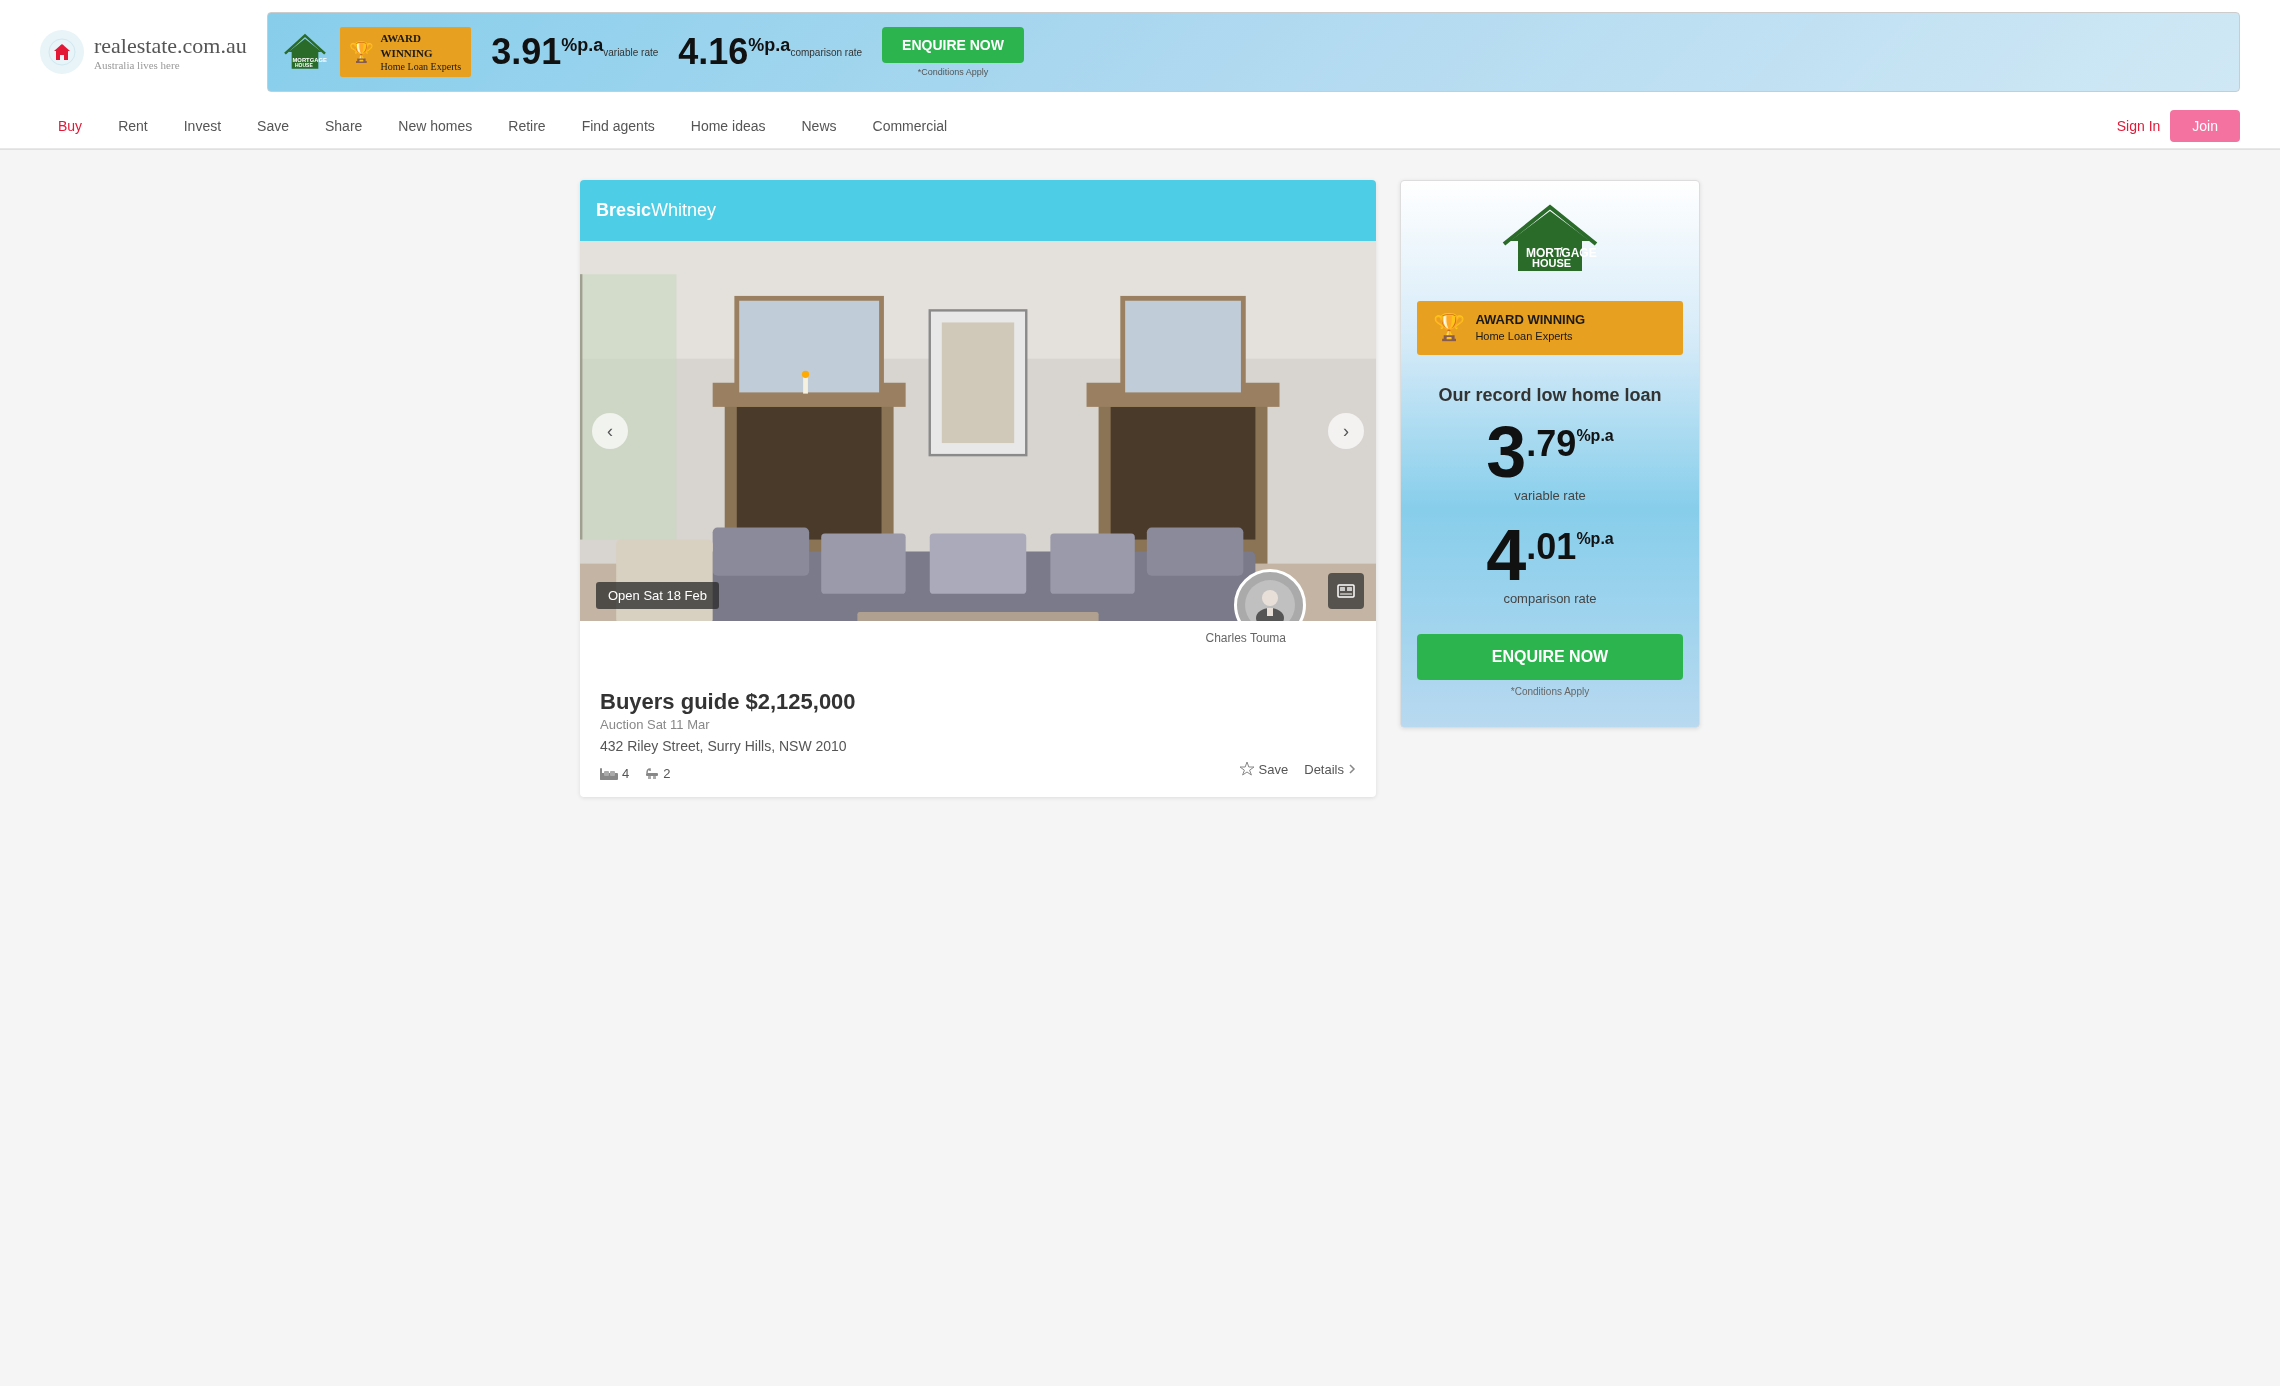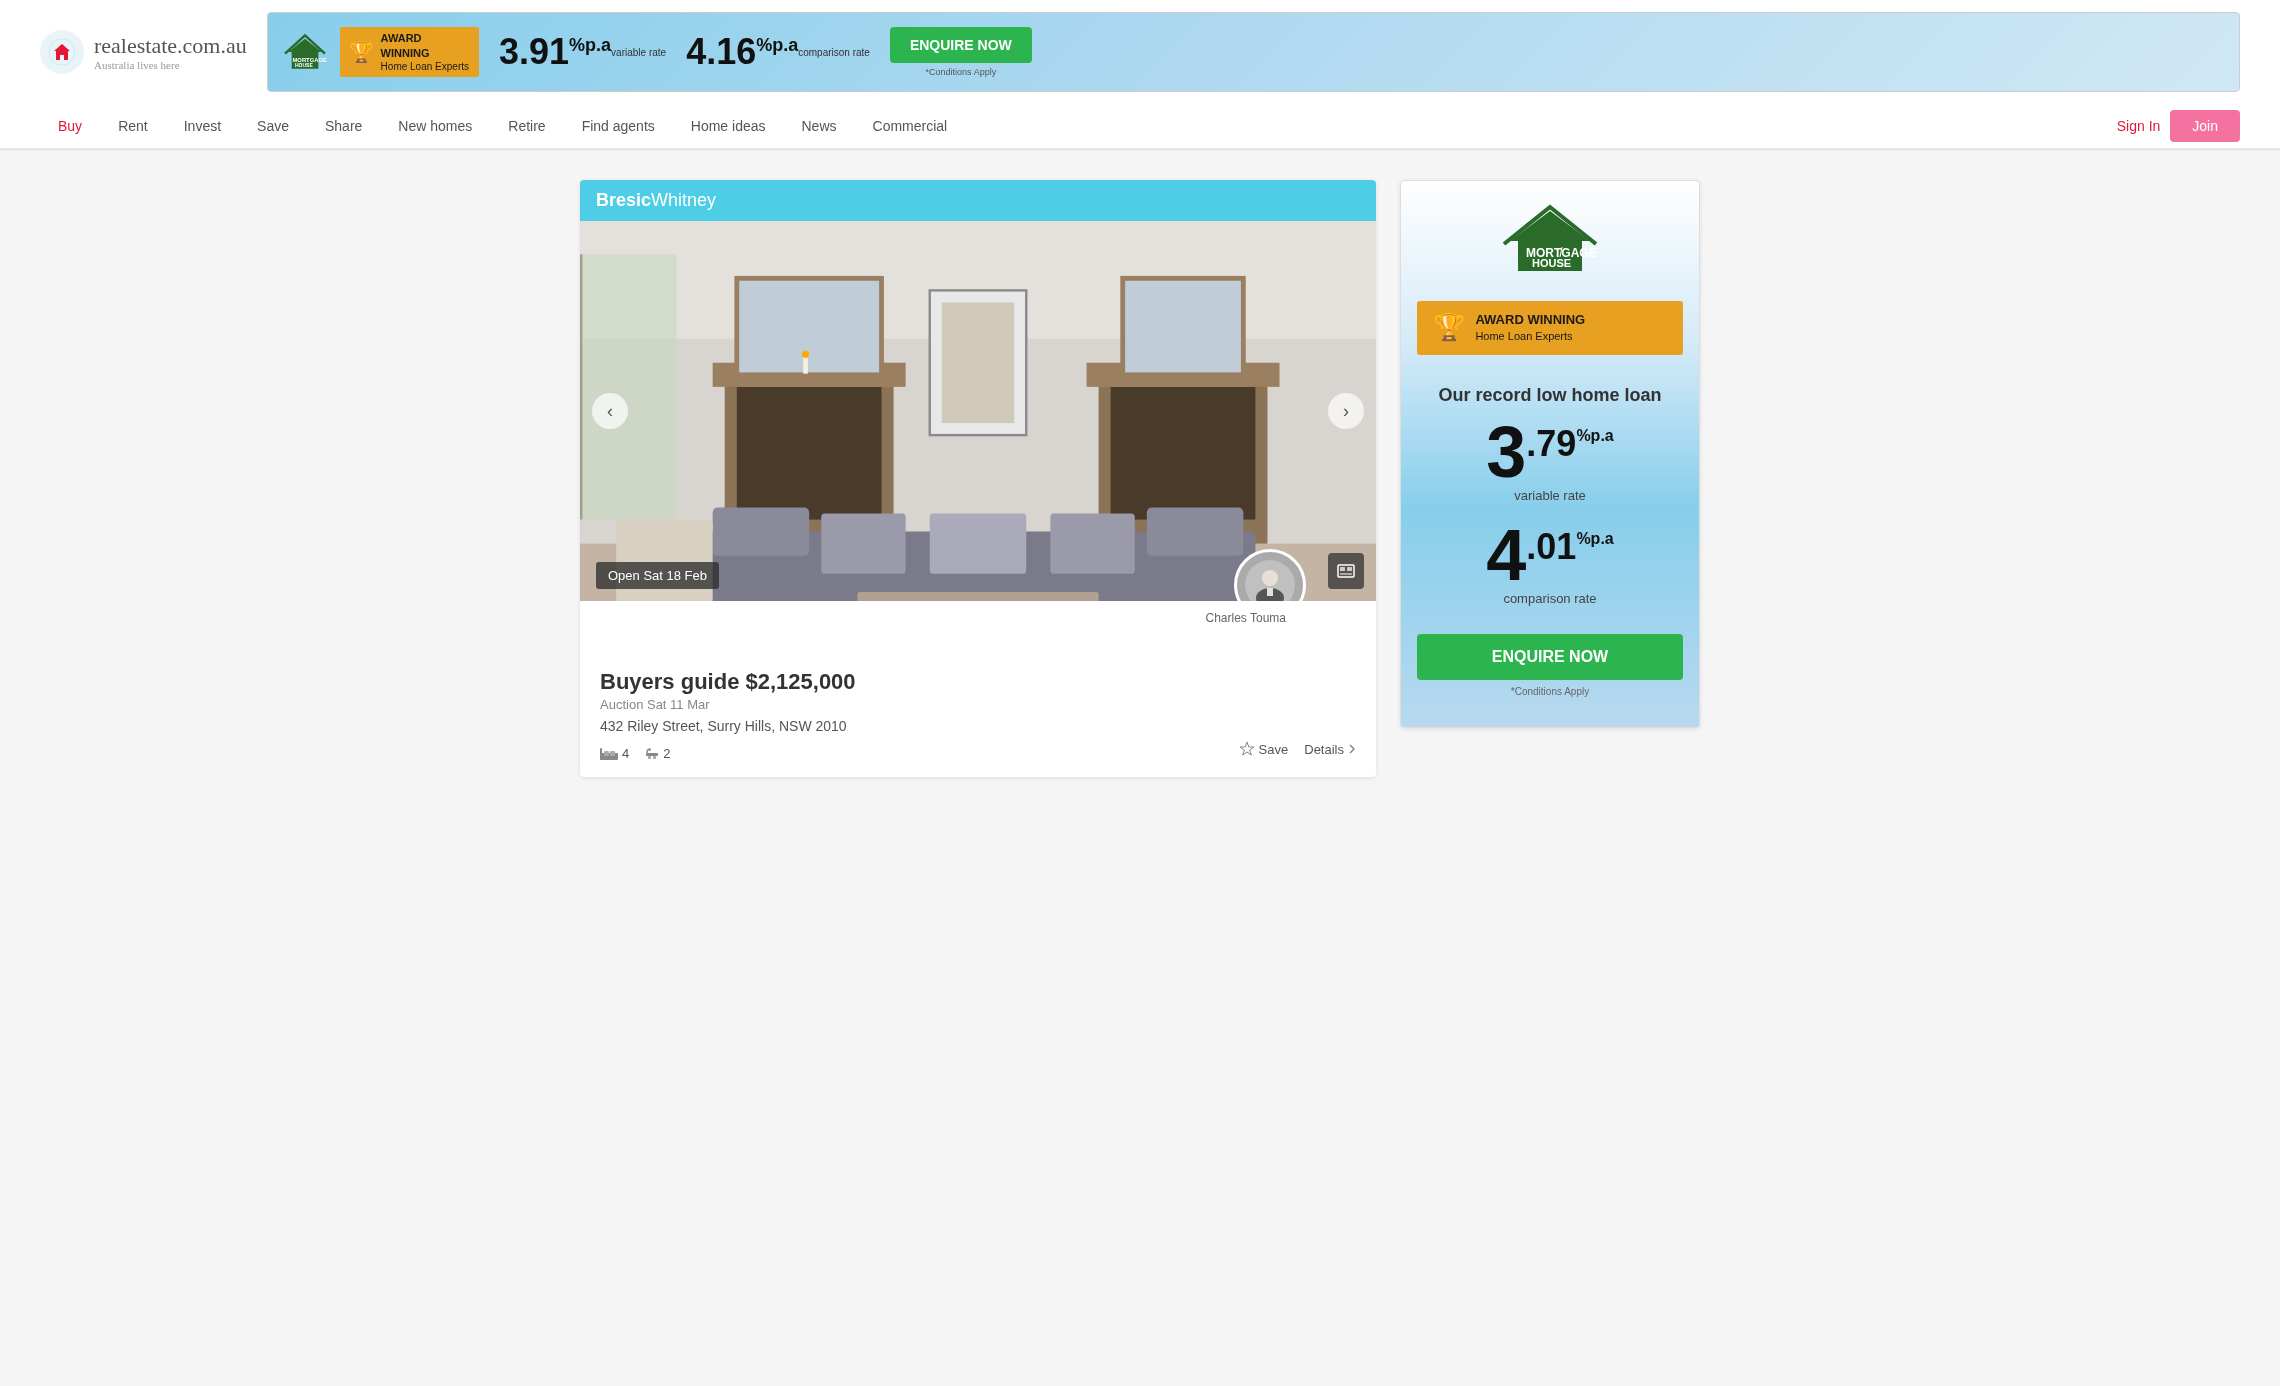--- a/index.html
+++ b/index.html
@@ -13,21 +13,21 @@
     .logo-icon svg { width: 28px; height: 28px; }
     .logo-text { display: flex; flex-direction: column; }
     .logo-name { font-size: 22px; color: #555; font-weight: normal; }
     .logo-tagline { font-size: 11px; color: #999; }
 
     
     .banner-ad { flex: 1; background: linear-gradient(135deg, #87ceeb 0%, #b0d9f0 50%, #d0e8f5 100%); border: 1px solid #ccc; border-radius: 4px; height: 80px; display: flex; align-items: center; padding: 8px 12px; gap: 10px; overflow: hidden; }
     .banner-mortgage-logo { display: flex; flex-direction: column; align-items: center; }
     .banner-mortgage-logo .house-svg { width: 50px; height: 40px; }
     .banner-award { background: #e8a020; color: #1a1a1a; padding: 4px 10px; display: flex; align-items: center; gap: 6px; border-radius: 2px; }
-    .banner-award-text { font-size: 11px; font-weight: bold; line-height: 1.3; }
+    .banner-award-text { font-size: 11px; font-weight: bold; line-height: 1.3; font-family: Liberation Serif, serif; }
     .banner-rates { display: flex; align-items: flex-end; gap: 20px; margin-left: 10px; }
     .rate-block { display: flex; flex-direction: row; align-items: center; }
     .rate-big { font-size: 36px; font-weight: 900; color: #111; line-height: 1; }
     .rate-big sup { font-size: 18px; font-weight: 900; }
     .rate-label { font-size: 10px; color: #333; text-align: center; }
     .banner-enquire { background: #2cb54e; color: #fff; padding: 10px 20px; border-radius: 4px; font-size: 14px; font-weight: bold; cursor: pointer; border: none; text-align: center; }
     .banner-conditions { font-size: 9px; color: #555; }
 
     
     .nav { display: flex; align-items: center; padding: 0 40px; background: #fff; border-bottom: 1px solid #e8e8e8; }
@@ -37,21 +37,21 @@
     .nav-auth { display: flex; align-items: center; gap: 10px; margin-left: auto; }
     .sign-in-btn { color: #e31837; font-size: 14px; cursor: pointer; background: none; border: none; font-weight: normal; }
     .join-btn { background: #f472a0; color: #fff; border: none; padding: 8px 22px; border-radius: 4px; font-size: 14px; cursor: pointer; }
 
     
     .main { display: flex; padding: 30px 40px; gap: 24px; max-width: 1200px; margin: 0 auto; }
 
     
     .listing-card { flex: 1; background: #fff; border-radius: 4px; overflow: hidden; box-shadow: 0 1px 4px rgba(0,0,0,0.1); }
     .listing-image-wrapper { position: relative; }
-    .agency-bar { background: #4ecde6; padding: 10px 16px; }
+    .agency-bar { background: #4ecde6; padding: 20px 16px; }
     .agency-name { color: #fff; font-size: 18px; font-weight: 300; }
     .agency-name strong { font-weight: 700; }
     .listing-image { width: 100%; height: 380px; background: linear-gradient(160deg, #d4d4d4 0%, #b8b8b8 30%, #c8c8c8 60%, #a8a8a8 100%); position: relative; display: flex; align-items: center; justify-content: center; overflow: hidden; }
     .nav-arrow { position: absolute; top: 50%; transform: translateY(-50%); background: rgba(255,255,255,0.7); border: none; width: 36px; height: 36px; border-radius: 50%; cursor: pointer; font-size: 18px; color: #555; display: flex; align-items: center; justify-content: center; z-index: 10; }
     .nav-arrow.left { left: 12px; }
     .nav-arrow.right { right: 12px; }
     .open-info { position: absolute; bottom: 12px; left: 16px; background: rgba(40,40,40,0.75); color: #fff; padding: 6px 12px; border-radius: 3px; font-size: 13px; }
     .agent-bubble { position: absolute; bottom: -20px; right: 70px; width: 72px; height: 72px; border-radius: 50%; background: #aaa; border: 3px solid #fff; overflow: hidden; display: flex; align-items: center; justify-content: center; }
     .agent-bubble svg { width: 50px; height: 50px; }
     .gallery-btn { position: absolute; bottom: 12px; right: 12px; background: rgba(40,40,40,0.7); color: #fff; border: none; width: 36px; height: 36px; border-radius: 4px; cursor: pointer; display: flex; align-items: center; justify-content: center; font-size: 14px; }

